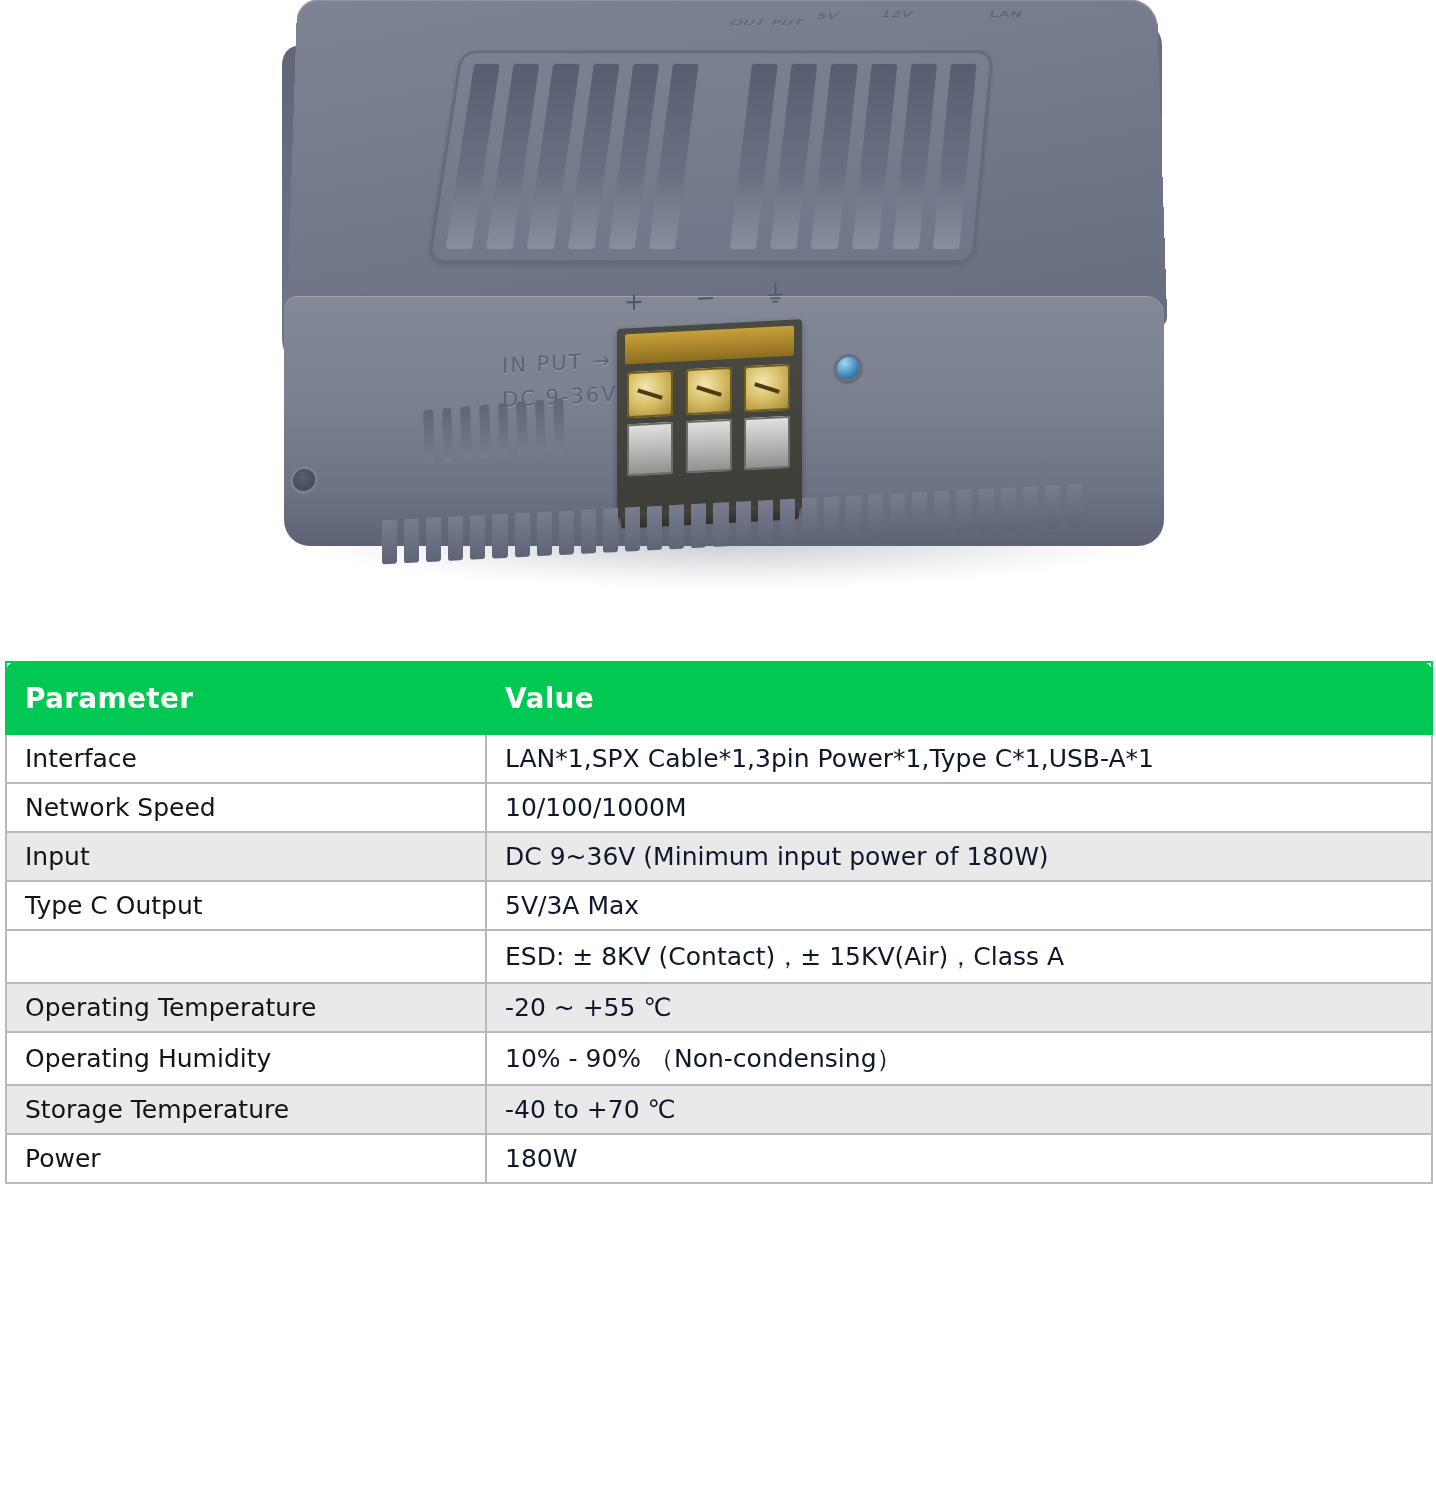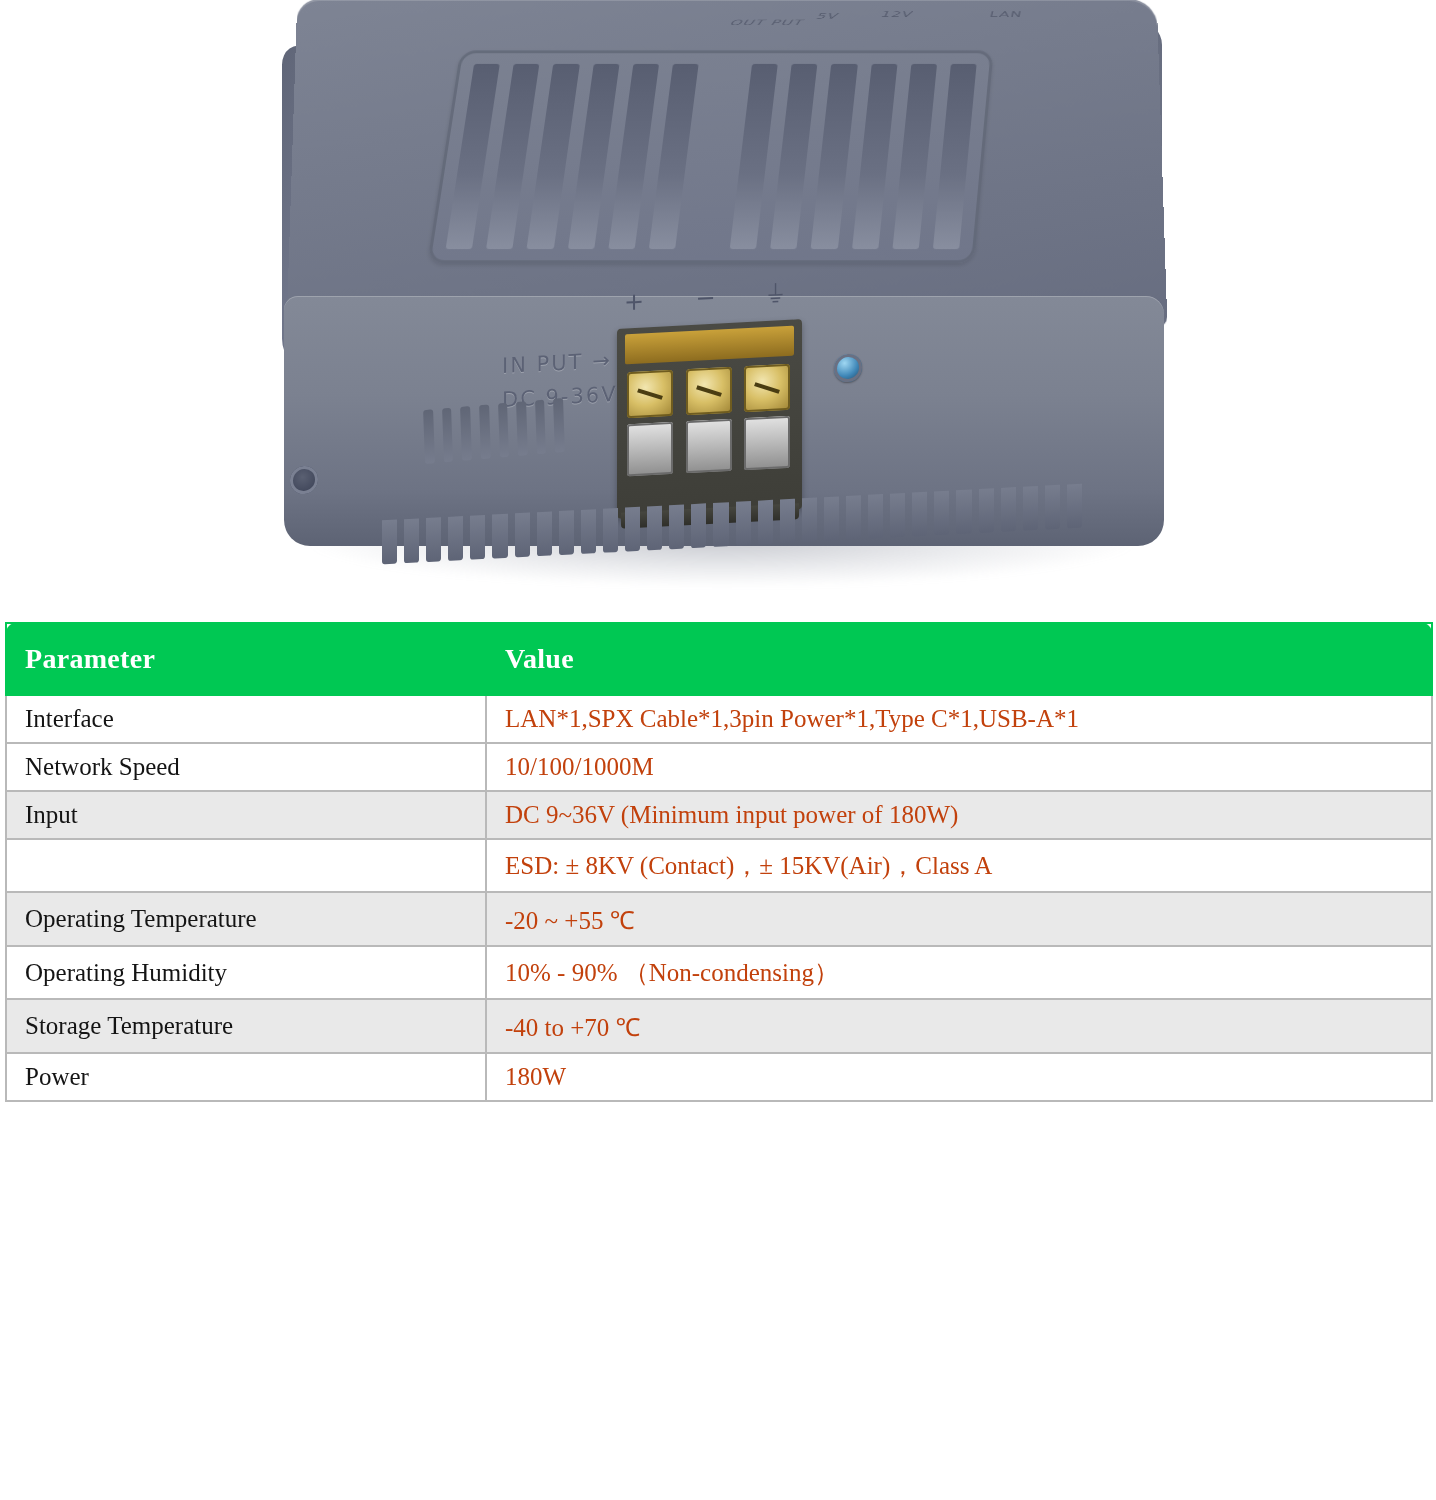--- a/index.html
+++ b/index.html
@@ -292,23 +292,22 @@
     border-radius: 50%;
     background: radial-gradient(circle at 45% 40%, #5a6072 0%, #40465a 70%, #6c7284 100%);
     box-shadow: inset 0 0 0 3px #7a8092;
     transform: skewY(-3deg);
   }
 
   
   .table-wrap {
     position: absolute;
     left: 5px;
-    top: 622px;
+    top: 661px;
     width: 1426px;
-    font-family: Liberation Serif, serif;
   }
   table.spec {
     width: 1426px;
     border-collapse: collapse;
     table-layout: fixed;
     font-size: 25px;
     color: #1a1a1a;
   }
   table.spec th, table.spec td {
     border: 2px solid #b9b9b9;
@@ -329,21 +328,21 @@
     border-color: #00c853;
     letter-spacing: 0.3px;
   }
   table.spec thead th.first { border-top-left-radius: 10px; }
   table.spec thead th.last  { border-top-right-radius: 10px; }
   table.spec col.c1 { width: 480px; }
   table.spec col.c2 { width: 946px; }
   tr.alt td { background: #e9e9e9; }
   tr.plain td { background: #ffffff; }
   td.param { color: #141414; }
-  td.value { color: #c2410c; }
+  td.value { color: #0f172a; }
 </style>
 </head>
 <body>
 
 <div class="product-area">
   <div class="device-wrap">
     <div class="shadow"></div>
 
     <div class="side-left">
       <div class="rib" style="top:40px"></div>
@@ -501,20 +500,24 @@
       </tr>
       <tr class="plain">
         <td class="param">Network Speed</td>
         <td class="value">10/100/1000M</td>
       </tr>
       <tr class="alt">
         <td class="param">Input</td>
         <td class="value">DC 9~36V (Minimum input power of 180W)</td>
       </tr>
       <tr class="plain">
+        <td class="param">Type C Output</td>
+        <td class="value">5V/3A Max</td>
+      </tr>
+      <tr class="plain">
         <td class="param"></td>
         <td class="value">ESD: ± 8KV (Contact)，± 15KV(Air)，Class A</td>
       </tr>
       <tr class="alt">
         <td class="param">Operating Temperature</td>
         <td class="value">-20 ~ +55 ℃</td>
       </tr>
       <tr class="plain">
         <td class="param">Operating Humidity</td>
         <td class="value">10% - 90%  （Non-condensing）</td>

